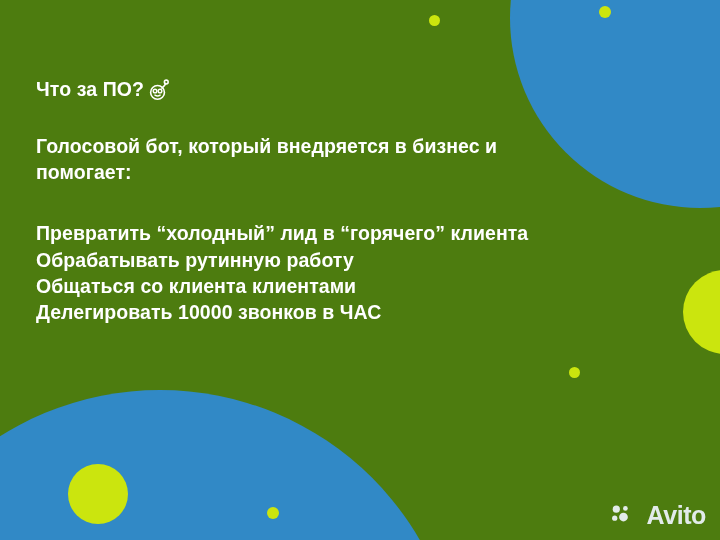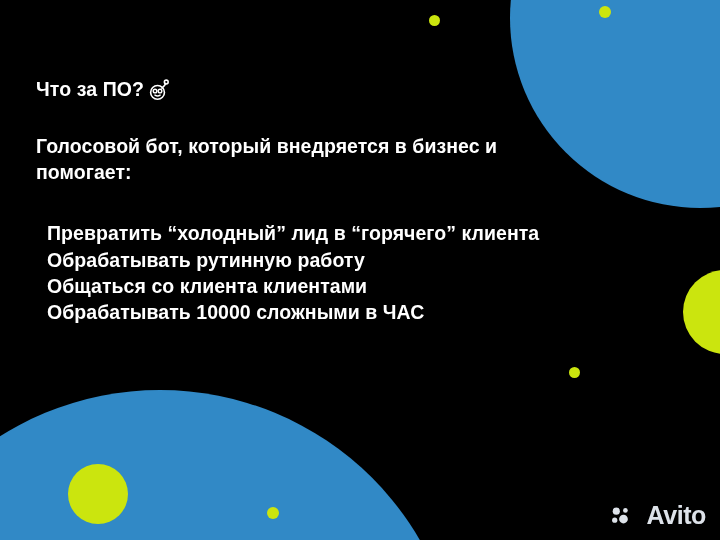--- a/index.html
+++ b/index.html
@@ -85,60 +85,60 @@
   }
   .lead {
     color: #ffffff;
     font-size: 19.5px;
     font-weight: bold;
     line-height: 1.33;
     letter-spacing: 0.05px;
     margin: 16px 0 34px 0;
   }
   .bullets {
-    margin: 11px;
+    margin: 0;
     padding: 0;
     list-style: none;
   }
   .bullets li {
     color: #ffffff;
     font-size: 19.5px;
     font-weight: bold;
     line-height: 1.35;
     letter-spacing: 0.05px;
   }
 
   
   .watermark {
     position: absolute;
     z-index: 4;
     right: 14px;
     bottom: 12px;
     display: flex;
-    align-items: center;
+    align-items: flex-start;
     gap: 15px;
     opacity: 0.93;
   }
   .wm-logo {
     width: 21px;
     height: 21px;
     flex: 0 0 auto;
   }
   .wm-text {
     color: #eef4fb;
     font-size: 25px;
     font-weight: bold;
     letter-spacing: -0.4px;
     line-height: 1;
   }
 </style>
 </head>
 <body>
 
-<div id="slide" style="background: #000000; width: 720px; height: 540px;">
+<div id="slide" style="background: #4d7c0f; width: 720px; height: 540px;">
 
   <div class="bg-layer">
     <div class="shape circle-blue-tr" style="background: rgb(49, 137, 198);"></div>
     <div class="shape circle-blue-bl" style="background: rgb(49, 137, 198);"></div>
     <div class="shape circle-yellow-right" style="background: rgb(203, 229, 14);"></div>
     <div class="shape circle-yellow-bl" style="background: rgb(203, 229, 14);"></div>
     <div class="shape dot-a" style="background: rgb(203, 229, 14);"></div>
     <div class="shape dot-b" style="background: rgb(203, 229, 14);"></div>
     <div class="shape dot-c" style="background: rgb(203, 229, 14);"></div>
     <div class="shape dot-d" style="background: rgb(203, 229, 14);"></div>
@@ -159,21 +159,21 @@
         </svg>
       </span>
     </div>
 
     <p class="lead" style="color: rgb(255, 255, 255);">Голосовой бот, который внедряется в бизнес и помогает:</p>
 
     <ul class="bullets">
       <li style="color: rgb(255, 255, 255);">Превратить “холодный” лид в “горячего” клиента</li>
       <li style="color: rgb(255, 255, 255);">Обрабатывать рутинную работу</li>
       <li style="color: rgb(255, 255, 255);">Общаться со клиента клиентами</li>
-      <li style="color: rgb(255, 255, 255);">Обрабатывать 10000 сложными в ЧАС</li>
+      <li style="color: rgb(255, 255, 255);">Делегировать 10000 звонков в ЧАС</li>
     </ul>
 
   </div>
 
   <div class="watermark">
     <span class="wm-logo">
       <svg viewBox="0 0 24 24" width="21" height="21" aria-hidden="true">
         <circle cx="7.2" cy="7.0" r="4.1" fill="#eef4fb"></circle>
         <circle cx="17.6" cy="6.2" r="2.7" fill="#eef4fb"></circle>
         <circle cx="5.4" cy="17.4" r="3.0" fill="#eef4fb"></circle>

